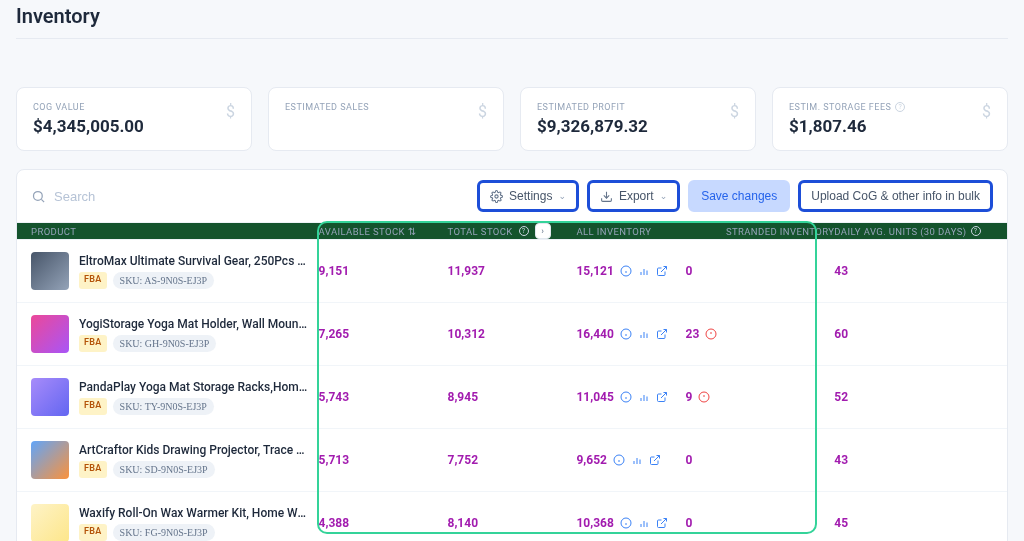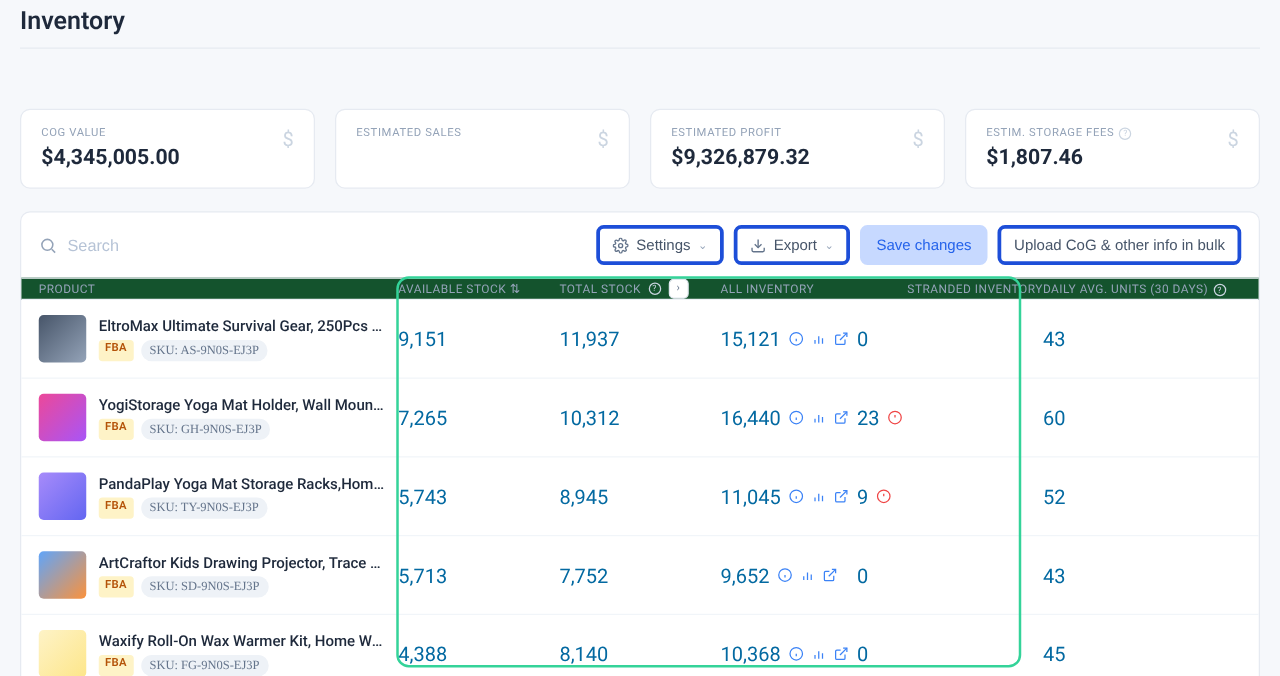--- a/index.html
+++ b/index.html
@@ -75,21 +75,21 @@
     font-size: 9.5px;
     letter-spacing: 0.4px; color: #94a3b8; text-transform: uppercase;
     position: relative;
     background: #14532d;
   }
   .col-product { width: 290px; }
   .col-avail   { width: 130px; }
   .col-total   { width: 130px; display:flex; align-items:center; gap:6px;}
   .col-allinv  { width: 110px; }
   .col-strand  { width: 150px; text-align: right; }
-  .col-daily   { width: 160px; display:flex; align-items:flex-end; gap:4px;}
+  .col-daily   { width: 160px; display:flex; align-items:flex-start; gap:4px;}
   .sort-icon { color:#94a3b8; font-size:10px;}
   .expand-btn {
     width:16px; height:16px; border:1px solid #e2e8f0; border-radius:4px;
     display:inline-flex; align-items:center; justify-content:center;
     font-size:9px; color:#64748b; background:#fff;
   }
   .highlight-box {
     position: absolute;
     left: 300px; right: 190px; top: -2px; bottom: -295px;
     border: 2.5px solid #34d399; border-radius: 10px;
@@ -117,21 +117,21 @@
   .pname { font-size: 12px; color: #1e293b; font-weight: 500; white-space: nowrap; overflow: hidden; text-overflow: ellipsis; max-width: 230px;}
   .prow2 { display:flex; gap:6px; margin-top:4px;}
   .fba-badge {
     background:#fef3c7; color:#b45309; font-size:9px; font-weight:600;
     padding:2px 5px; border-radius:3px; letter-spacing:0.3px;
   }
   .sku-badge {
     background:#eef2f7; color:#64748b; font-size:10px;
     padding:3px 7px; border-radius:10px;font-family:Liberation Serif, serif;
   }
-  .num-cell { color:#0369a1; font-size:16px; }
+  .num-cell { color:#a21caf; font-size:12px;font-weight:bold; }
   .num-avail { width:130px; }
   .num-total { width:130px; }
   .num-allinv { width:110px; display:flex; align-items:center; gap:6px; }
   .num-strand { width:150px; display:flex; align-items:center; gap:6px; }
   .num-daily { width:160px; }
   .ico { display:inline-flex; align-items:center; }
   .ico-info { color:#3b82f6; }
   .ico-chart { color:#3b82f6; }
   .ico-ext { color:#3b82f6; }
   .ico-warn { color:#ef4444; }

